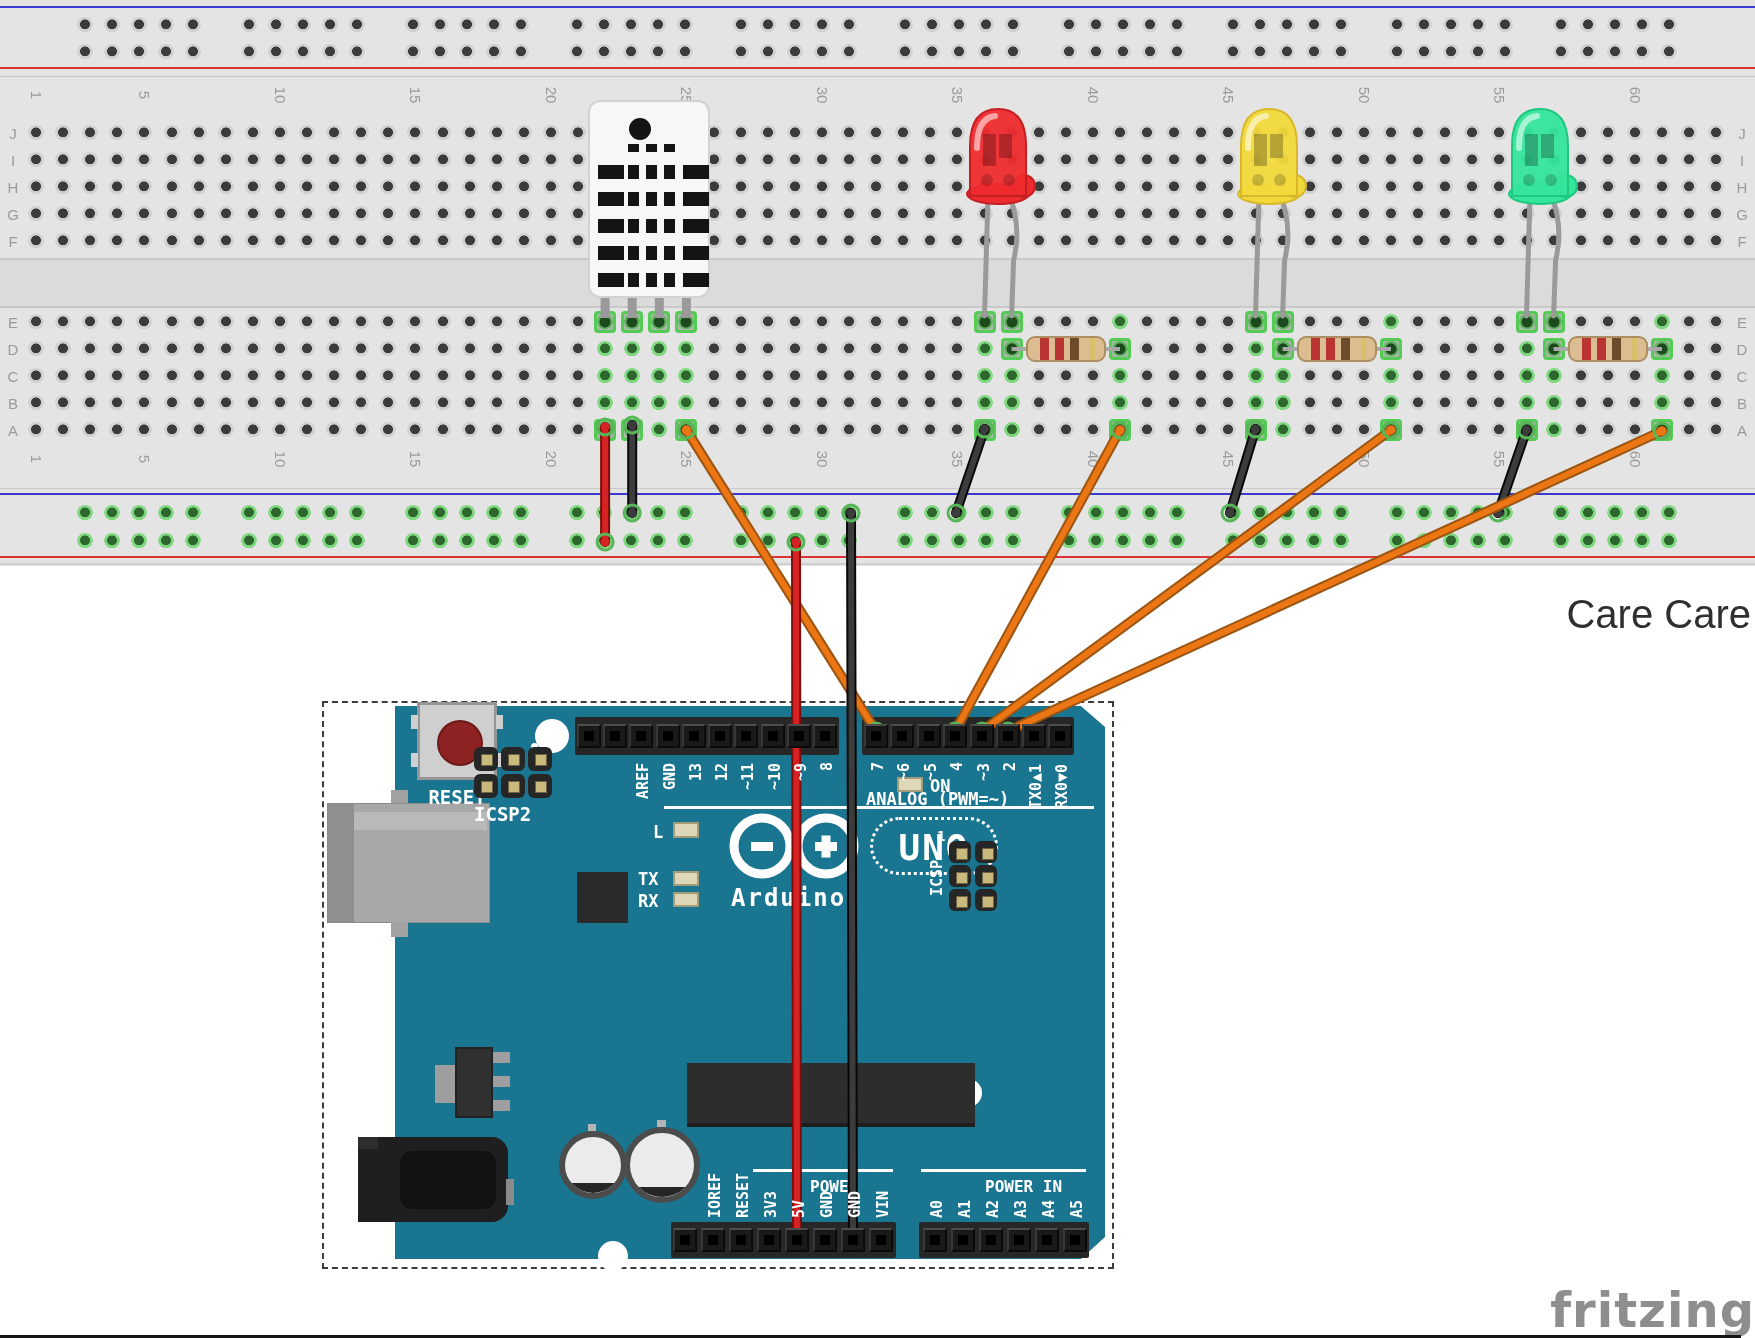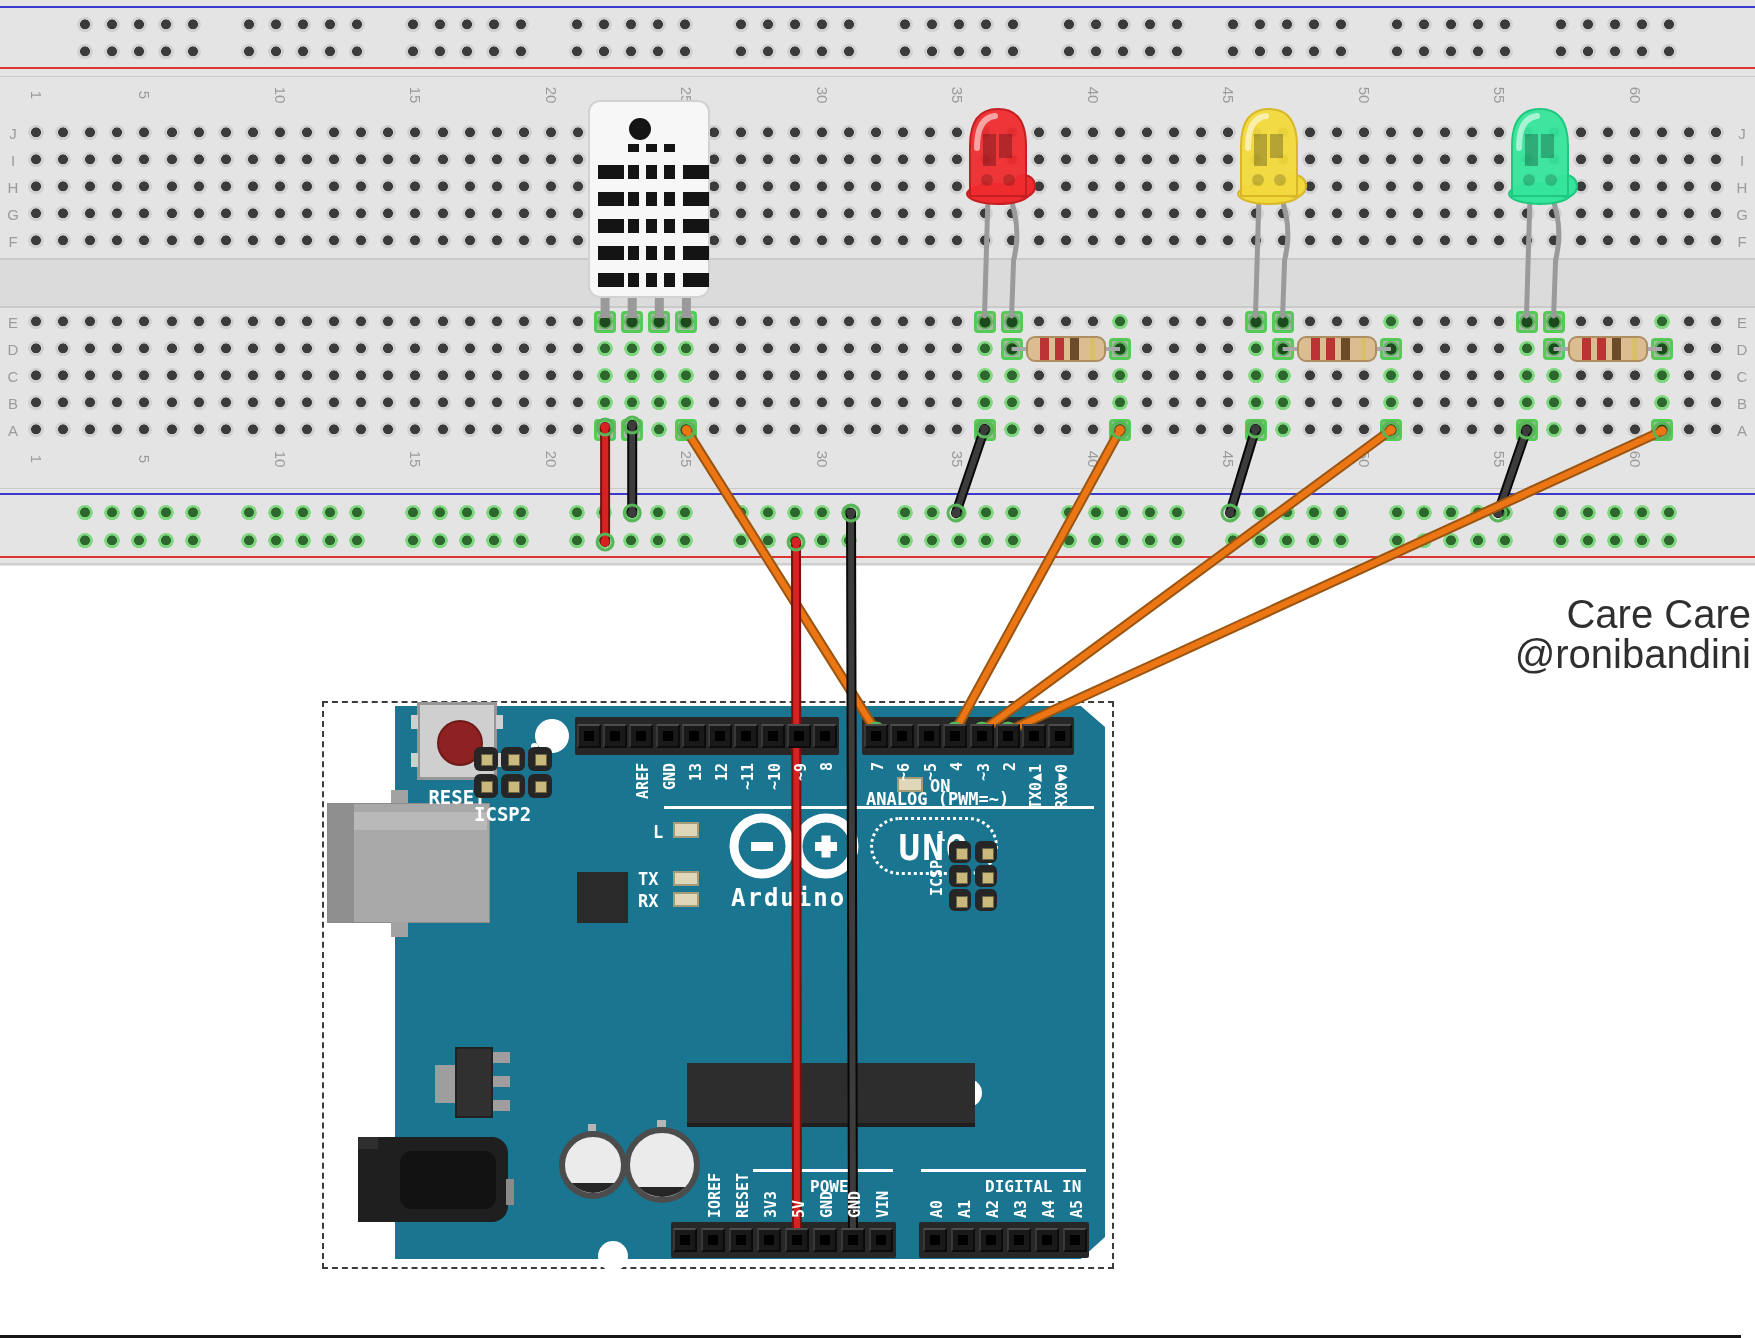--- a/index.html
+++ b/index.html
@@ -1144,21 +1144,21 @@
       <div style="position:absolute;left:0;top:0;width:20px;height:12px;background:#2e2e2e;"></div>
       <div style="position:absolute;left:42px;top:14px;width:96px;height:58px;background:#121212;border-radius:12px;"></div>
       <div style="position:absolute;right:-6px;top:42px;width:8px;height:26px;background:#8a8a8a;"></div>
     </div>
 
     <div class="header-strip" style="left:671px;top:1222px;width:225px;height:36px;"></div>
     <div class="header-strip" style="left:919px;top:1222px;width:170px;height:36px;"></div>
     <div class="wline" style="left:753px;top:1169px;width:140px;"></div>
     <div class="wline" style="left:921px;top:1169px;width:165px;"></div>
     <div class="atext" style="left:810px;top:1177px;font-size:16px;">POWER</div>
-    <div class="atext" style="left:985px;top:1177px;font-size:16px;">DIGITAL IN</div>
+    <div class="atext" style="left:985px;top:1177px;font-size:16px;">POWER IN</div>
   </div>
 
   <svg id="wires" style="position:absolute;left:0;top:0;" width="1755" height="1338">
       <g>
         <line x1="605.1" y1="427" x2="605.1" y2="542" stroke="#7c0e0e" stroke-width="10" stroke-linecap="round"></line>
         <line x1="605.1" y1="427" x2="605.1" y2="542" stroke="#d62222" stroke-width="6" stroke-linecap="round"></line>
         <circle cx="605.1" cy="427" r="8" fill="none" stroke="#58b558" stroke-width="3"></circle>
         <circle cx="605.1" cy="427" r="4.5" fill="#d62222"></circle>
         <circle cx="605.1" cy="542" r="8" fill="none" stroke="#58b558" stroke-width="3"></circle>
         <circle cx="605.1" cy="542" r="4.5" fill="#d62222"></circle>
@@ -1241,21 +1241,21 @@
         <circle cx="851" cy="513" r="8" fill="none" stroke="#58b558" stroke-width="3"></circle>
         <circle cx="851" cy="513" r="4.5" fill="#3c3c3c"></circle>
         <circle cx="853" cy="1240" r="8" fill="none" stroke="#58b558" stroke-width="3"></circle>
         <circle cx="853" cy="1240" r="4.5" fill="#3c3c3c"></circle>
       </g>
       <circle cx="668" cy="736" r="8" fill="#143614" stroke="#3f9e3f" stroke-width="3"></circle>
       <circle cx="825" cy="1240" r="8" fill="#143614" stroke="#3f9e3f" stroke-width="3"></circle>
     </svg>
 
   <div class="credit" style="top:592px;">Care Care</div>
-  <div class="credit" style="top:632px;">@ronibandini</div>
+  <div id="fritzing-logo">fritzing</div>
   <div id="bottom-line"></div>
 <div class="socket" style="left: 577px; top: 724px;">
       <i></i>
     </div>
     <div class="socket" style="left: 603px; top: 724px;">
       <i></i>
     </div>
     <div class="socket" style="left: 629px; top: 724px;">
       <i></i>
     </div>

